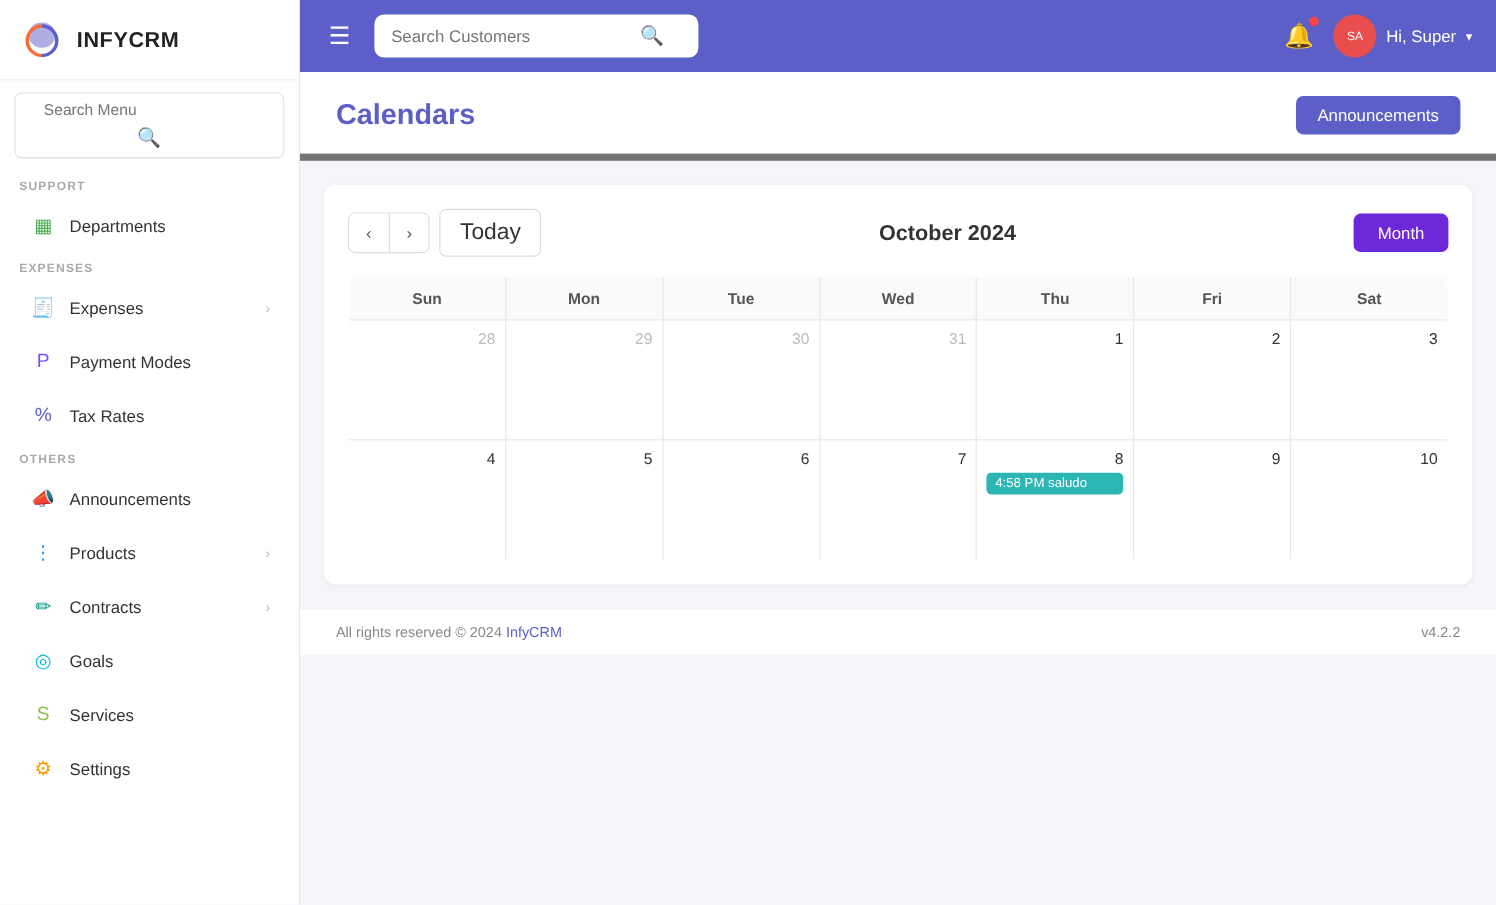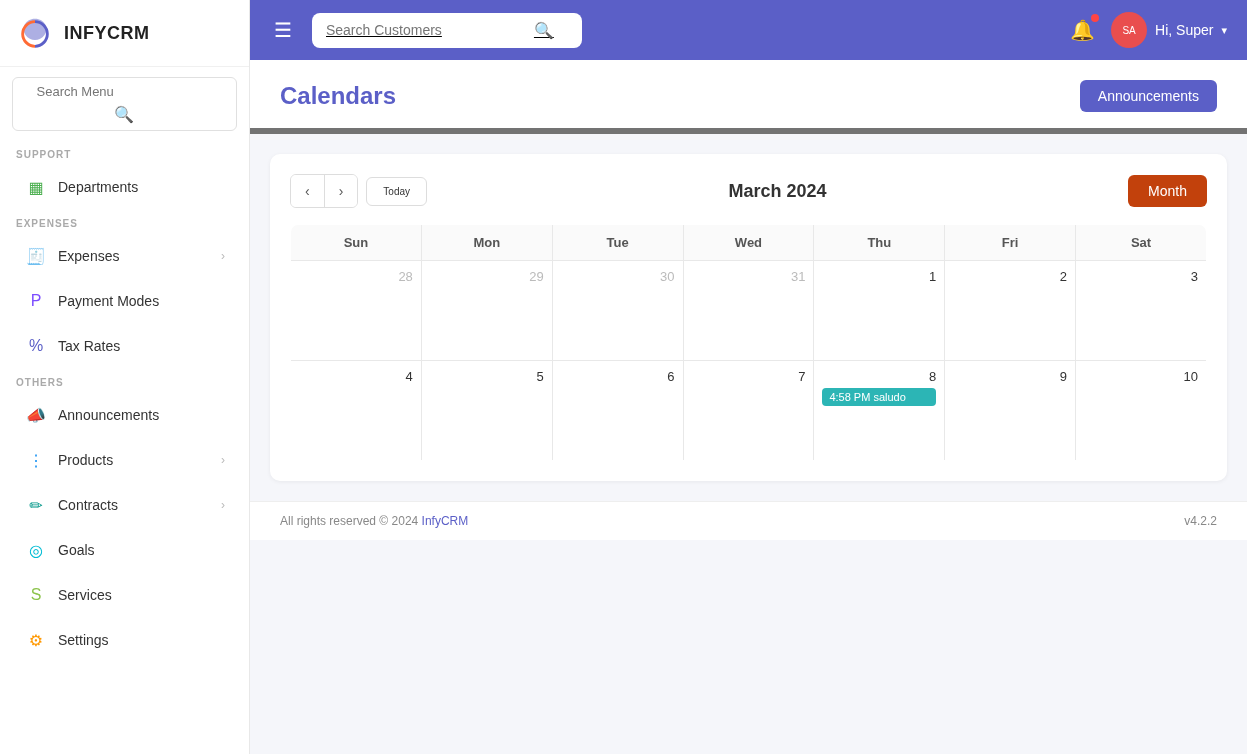--- a/index.html
+++ b/index.html
@@ -104,21 +104,20 @@
       padding: 4px;
     }
     .topbar-search {
       display: flex;
       align-items: center;
       background: #fff;
       border-radius: 8px;
       padding: 8px 14px;
       gap: 8px;
       flex: 0 0 270px;
-      text-decoration: underline;
     }
     .topbar-search input {
       border: none;
       outline: none;
       font-size: 14px;
       color: #555;
       background: transparent;
       width: 200px;
     }
     .topbar-search-icon { color: #888; font-size: 16px; }
@@ -218,34 +217,34 @@
       font-size: 14px;
       color: #555;
       border-right: 1px solid #ddd;
     }
     .cal-nav-btn:last-child { border-right: none; }
     .cal-today-btn {
       background: #fff;
       border: 1px solid #ddd;
       border-radius: 6px;
       padding: 8px 16px;
-      font-size: 10px;
+      font-size: 19px;
       font-weight: 500;
       cursor: pointer;
       color: #333;
     }
     .cal-title {
       flex: 1;
       text-align: center;
       font-size: 18px;
       font-weight: 600;
       color: #333;
     }
     .cal-month-btn {
-      background: #c2410c;
+      background: #6d28d9;
       color: #fff;
       border: none;
       border-radius: 6px;
       padding: 8px 20px;
       font-size: 14px;
       font-weight: 500;
       cursor: pointer;
     }
 
     
@@ -418,21 +417,21 @@
     </div>
 
     <div class="calendar-container">
 
       <div class="calendar-toolbar">
         <div class="cal-nav-group">
           <button class="cal-nav-btn">‹</button>
           <button class="cal-nav-btn">›</button>
         </div>
         <button class="cal-today-btn">Today</button>
-        <div class="cal-title">March 2024</div>
+        <div class="cal-title">October 2024</div>
         <button class="cal-month-btn">Month</button>
       </div>
 
       <table class="calendar-grid" id="calendar-grid">
         <thead id="calendar-head">
             <tr>
               <th>Sun</th>
               <th>Mon</th>
               <th>Tue</th>
               <th>Wed</th>

